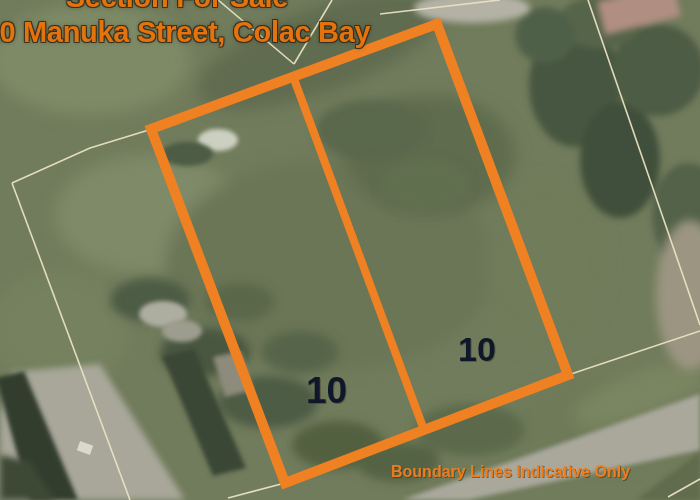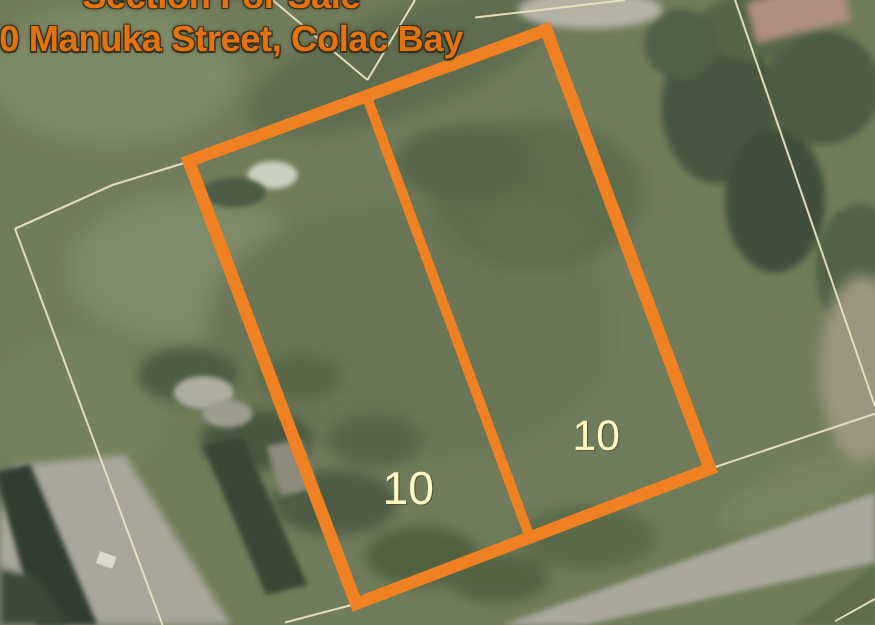--- a/index.html
+++ b/index.html
@@ -36,22 +36,22 @@
   }
   #disclaimer {
     left: 391px;
     top: 463px;
     font-size: 16px;
     color: #ef7d1c;
     text-shadow: 1px 1px 0 rgba(52,46,30,.55);
   }
   .parcel-label {
     position: absolute;
-    color: #fef9c3;
-    font-weight: 400;
+    color: #0f172a;
+    font-weight: 700;
     text-shadow: 1px 1px 0 rgba(60,50,30,.45);
     pointer-events: none;
   }
   #parcel-label-left  { left: 306px; top: 370px; font-size: 37px; }
   #parcel-label-right { left: 458px; top: 330px; font-size: 34px; }
 </style>
 </head>
 <body>
 
 <div id="stage">
@@ -151,13 +151,14 @@
   </svg>
 
   <div class="overlay-text" id="title-block">
     <div>Section For Sale</div>
     <div>10 Manuka Street, Colac Bay</div>
   </div>
 
   <div class="parcel-label" id="parcel-label-left">10</div>
   <div class="parcel-label" id="parcel-label-right">10</div>
 
+  <div class="overlay-text" id="disclaimer">Boundary Lines Indicative Only</div>
 </div>
 
 </body></html>

